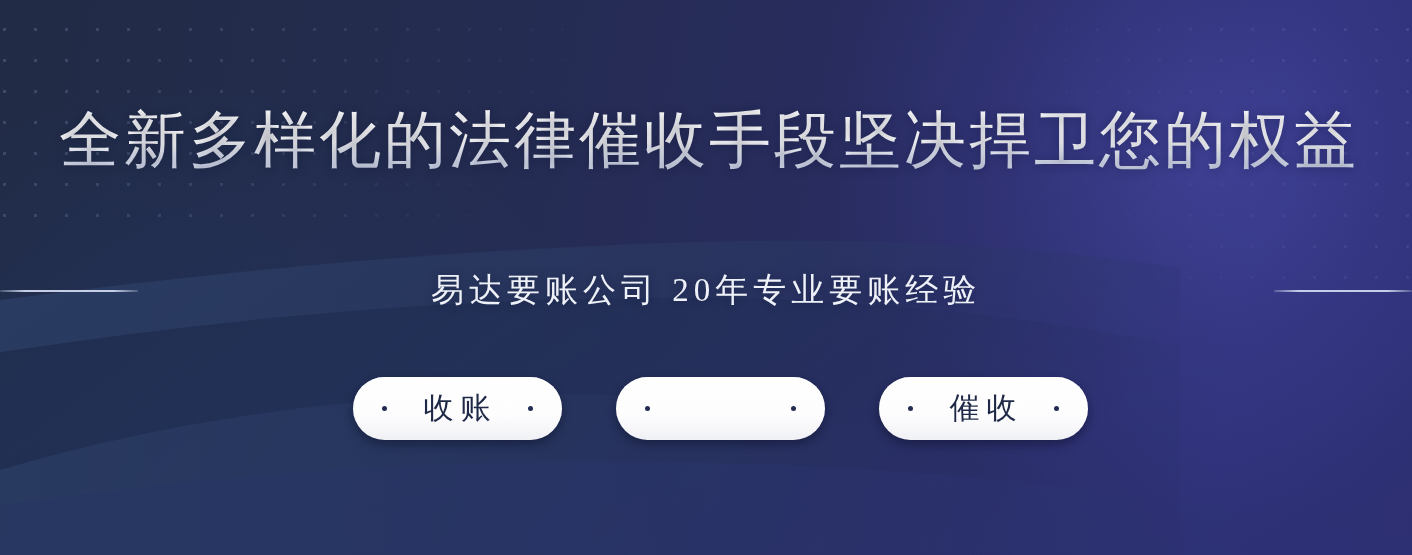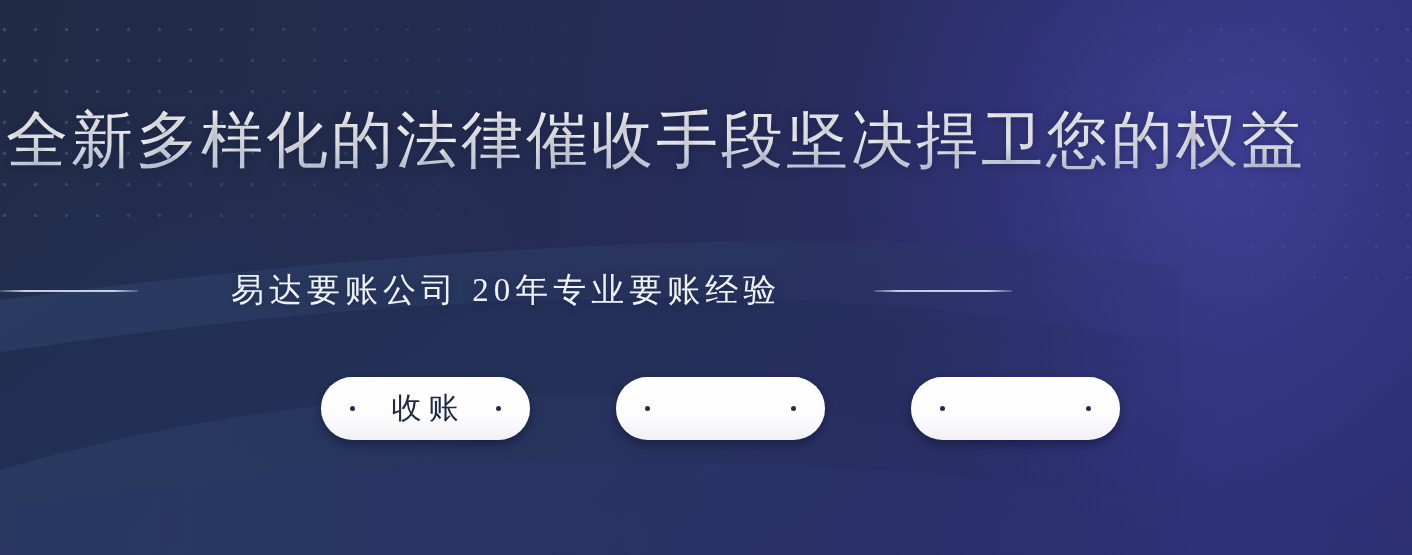--- a/index.html
+++ b/index.html
@@ -76,43 +76,43 @@
   .waves { position:absolute; inset:0; }
   .waves svg { display:block; width:100%; height:100%; }
 
   
   .content { position:relative; z-index:5; width:100%; height:100%; }
 
   .headline {
     position:absolute;
     left:0; right:0;
     top:108px;
-    text-align:left;
+    text-align:center;
     font-size:62px;
     line-height:1.05;
     font-weight:400;
     letter-spacing:3px;
     color:#ffffff;
     background:linear-gradient(180deg,#ffffff 0%,#ffffff 52%,#dfe4f2 78%,#c5ccdf 100%);
     -webkit-background-clip:text;
             background-clip:text;
     -webkit-text-fill-color:transparent;
     text-shadow:0 1px 10px rgba(10,14,40,0.35);
     white-space:nowrap;
     padding-left:6px;
   }
 
   .subrow {
     position:absolute;
     left:0; right:0;
     top:268px;
     display:flex;
     align-items:center;
-    justify-content:flex-start;
-    gap:93px;
+    justify-content:space-between;
+    gap:68px;
   }
   .rule {
     width:138px;
     height:2px;
     background:linear-gradient(90deg, rgba(190,200,225,0.25) 0%, rgba(205,214,236,0.95) 18%, rgba(205,214,236,0.95) 82%, rgba(190,200,225,0.25) 100%);
     border-radius:2px;
   }
   .subtitle {
     font-size:33px;
     letter-spacing:5px;
@@ -120,21 +120,21 @@
     white-space:nowrap;
     text-shadow:0 1px 8px rgba(10,14,40,0.35);
   }
 
   .pill-row {
     position:absolute;
     left:0; right:0;
     top:377px;
     display:flex;
     justify-content:center;
-    gap:86px;
+    gap:54px;
     padding-left:28px;
   }
   .pill {
     position:relative;
     width:209px;
     height:63px;
     border-radius:34px;
     background:linear-gradient(180deg,#ffffff 0%,#fdfdfe 62%,#f0f1f5 100%);
     display:flex;
     align-items:center;
@@ -225,19 +225,20 @@
         <span class="dot right"></span>
       </div>
 
       <div class="pill">
         <span class="dot left"></span>
         <span class="dot right"></span>
       </div>
 
       <div class="pill">
         <span class="dot left"></span>
+        <span class="pill-label">催收</span>
         <span class="dot right"></span>
       </div>
 
 
     </div>
   </div>
 </div>
 
 </body></html>

